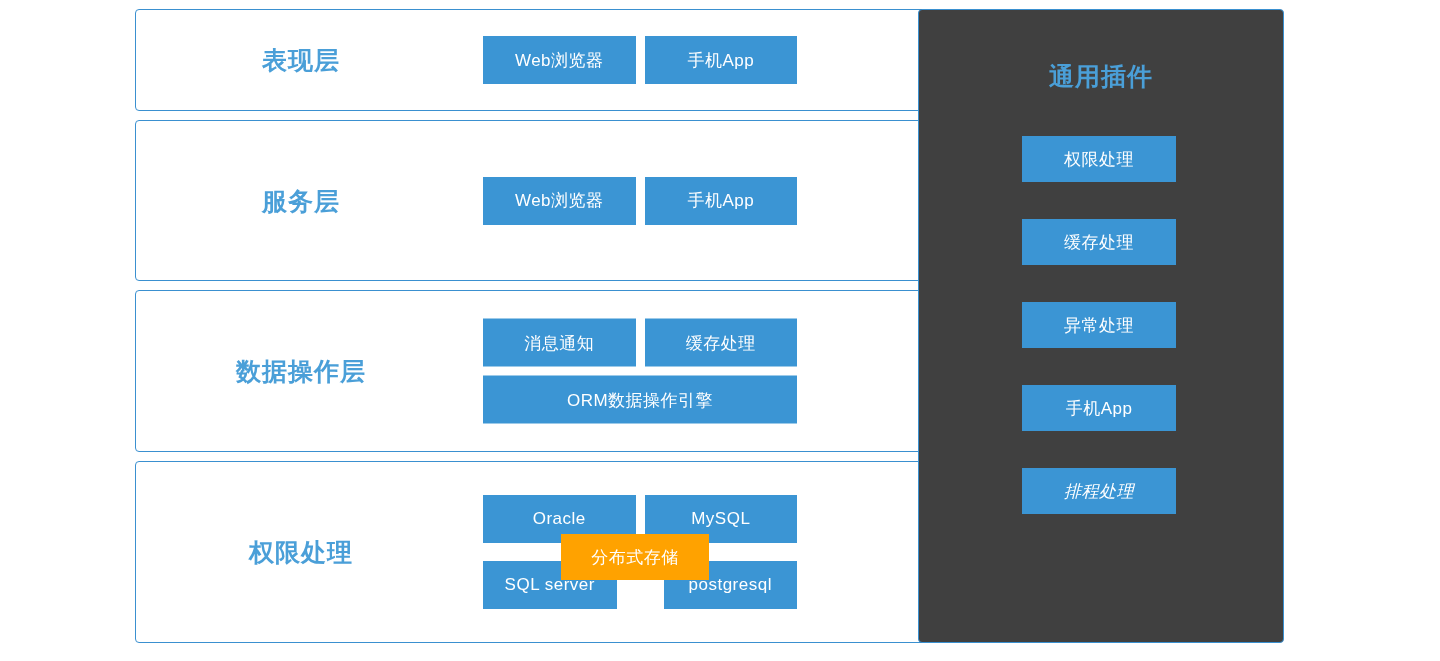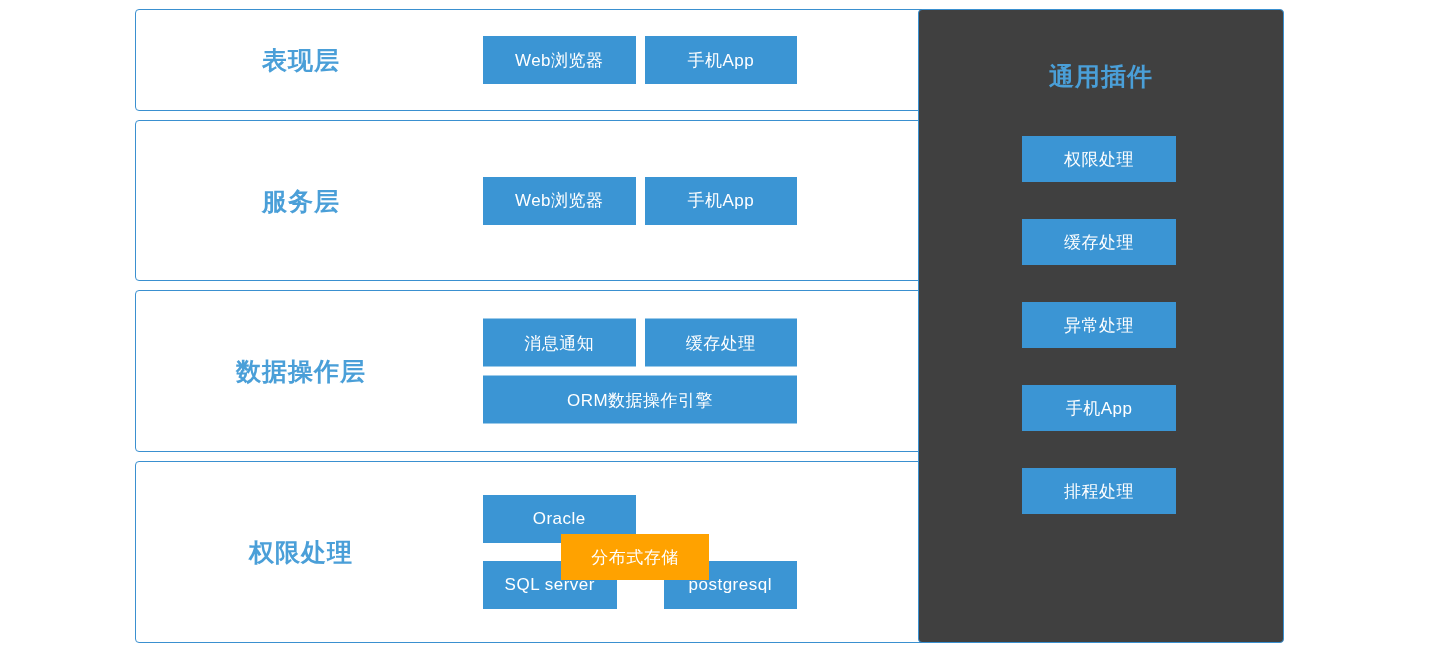--- a/index.html
+++ b/index.html
@@ -139,21 +139,21 @@
     background: #3b95d4;
     color: #ffffff;
     display: flex;
     align-items: center;
     justify-content: center;
     font-size: 17px;
     letter-spacing: 0.5px;
     margin-bottom: 37px;
     white-space: nowrap;
   }
-  .plugin-box:last-child { margin-bottom: 0; }
+  .plugin-box:last-child { margin-bottom: 0; font-style: italic; }
 </style>
 </head>
 <body>
 
 <div class="canvas">
 
   <div class="layer-stack">
 
     <div class="layer-panel" style="top:0px; height:102px;">
       <div class="layer-title">表现层</div>
@@ -186,20 +186,21 @@
           <div class="blue-box full">ORM数据操作引擎</div>
         </div>
       </div>
     </div>
 
     <div class="layer-panel" style="top:452px; height:182px;">
       <div class="layer-title">权限处理</div>
       <div class="layer-body">
         <div class="row">
           <div class="blue-box half">Oracle</div>
+          <div class="blue-box half">MySQL</div>
         </div>
         <div class="row" style="margin-top:18px;gap:47px;">
           <div class="blue-box half">SQL server</div>
           <div class="blue-box half">postgresql</div>
         </div>
       </div>
       <div class="overlay-box" style="left:425px; top:72px; width:148px; height:46px;">分布式存储</div>
     </div>
 
   </div>

